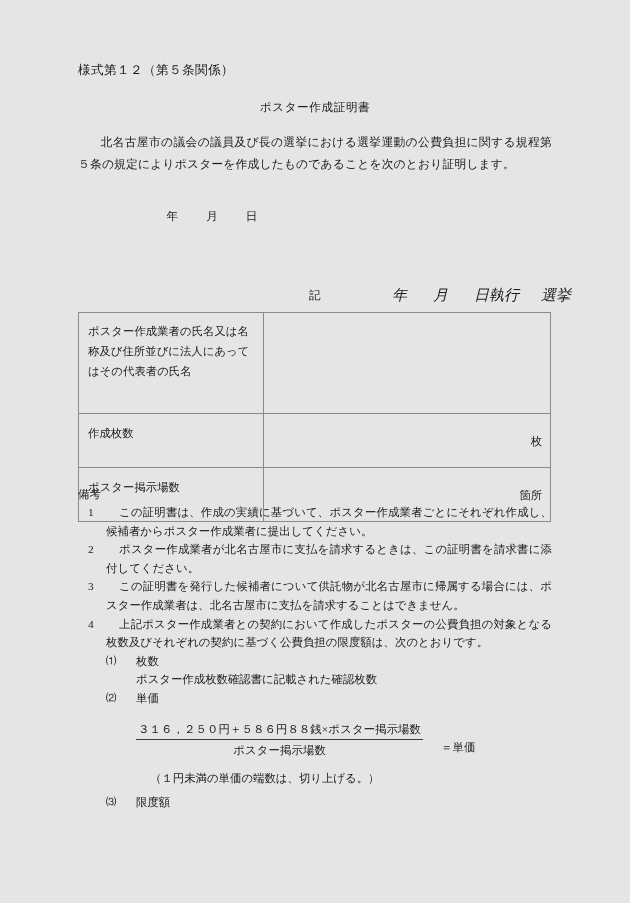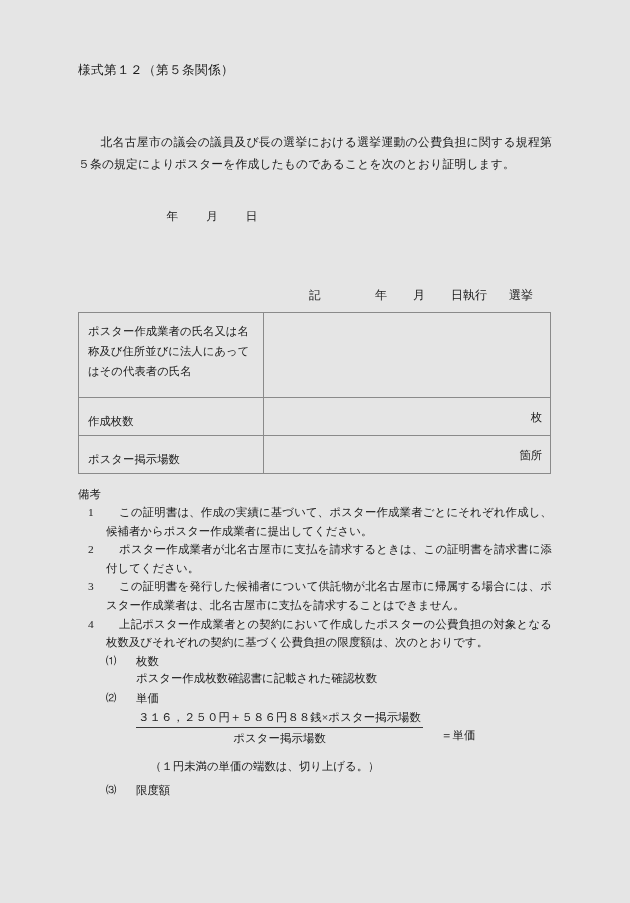--- a/index.html
+++ b/index.html
@@ -54,24 +54,25 @@
 
   .date-line {
     left: 155px;
     top: 196px;
     font-size: 11.6px;
   }
   .date-line .gap1 { display: inline-block; width: 28px; }
   .date-line .gap2 { display: inline-block; width: 28px; }
 
   .sig {
-    left: 375px;
+    left: 392px;
     top: 240px;
-    font-size: 12px;
+    font-size: 15px;
     line-height: 22px;
+    font-style: italic;
   }
   .sig .g { display: inline-block; width: 26px; }
   .sig .g2 { display: inline-block; width: 22px; }
 
   .ki {
     left: 0; right: 0;
     top: 288px;
     text-align: center;
     font-size: 11.6px;
     letter-spacing: .5px;
@@ -88,21 +89,21 @@
     font-size: 11.3px;
   }
   .tbl td {
     border: 1px solid #ararar;
     border: 1px solid #8a8a8a;
     padding: 0;
     vertical-align: top;
   }
   .tbl td.lbl {
     width: 166px;
-    padding: 8px 9px 0 9px;
+    padding: 8px 9px 24px 9px;
     line-height: 20px;
     letter-spacing: .1px;
     margin-left: 38px;
   }
   .tbl td.val {
     padding: 8px 8px 8px 9px;
     text-align: right;
     line-height: 20px;
   }
   .tbl tr.r1 td { height: 68px; }
@@ -150,28 +151,27 @@
   }
   .sub-item > .snum {
     position: absolute;
     left: 28px;
     top: 0;
     font-size: 10.2px;
   }
   .sub-body {
     padding-left: 58px;
     line-height: 18.6px;
-    font-family: Liberation Mono, monospace;
   }
 
   
   .formula {
     position: relative;
     padding-left: 58px;
-    margin-top: 0;
+    margin-top: 12px;
     height: 42px;
     text-decoration: underline;
   }
   .frac {
     display: inline-block;
     vertical-align: middle;
     text-align: center;
   }
   .frac .numer {
     display: block;
@@ -202,20 +202,21 @@
     margin-top: 7px;
   }
 </style>
 </head>
 <body>
 
 <div class="page">
 
   <div class="abs form-no">様式第１２（第５条関係）</div>
 
+  <div class="blk doc-title">ポスター作成証明書</div>
 
   <div class="blk lead">北名古屋市の議会の議員及び長の選挙における選挙運動の公費負担に関する規程第５条の規定によりポスターを作成したものであることを次のとおり証明します。</div>
 
   <div class="abs date-line">
     <span>年</span><span class="gap1"></span><span>月</span><span class="gap2"></span><span>日</span>
   </div>
 
   <div class="abs sig">
     <div><span>年</span><span class="g"></span><span>月</span><span class="g"></span><span>日執行</span><span class="g2"></span><span>選挙</span></div>
   </div>

